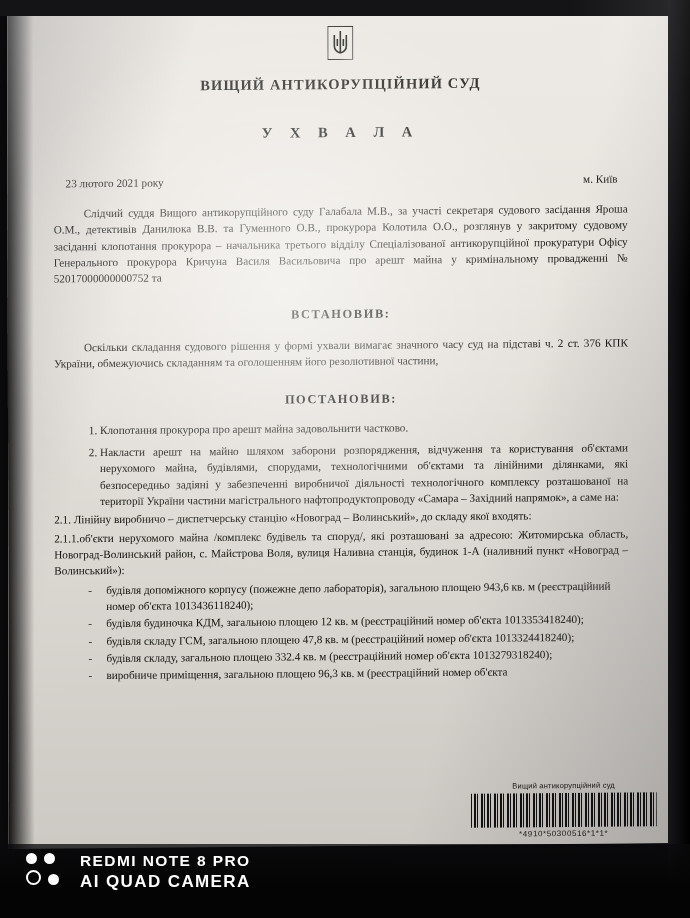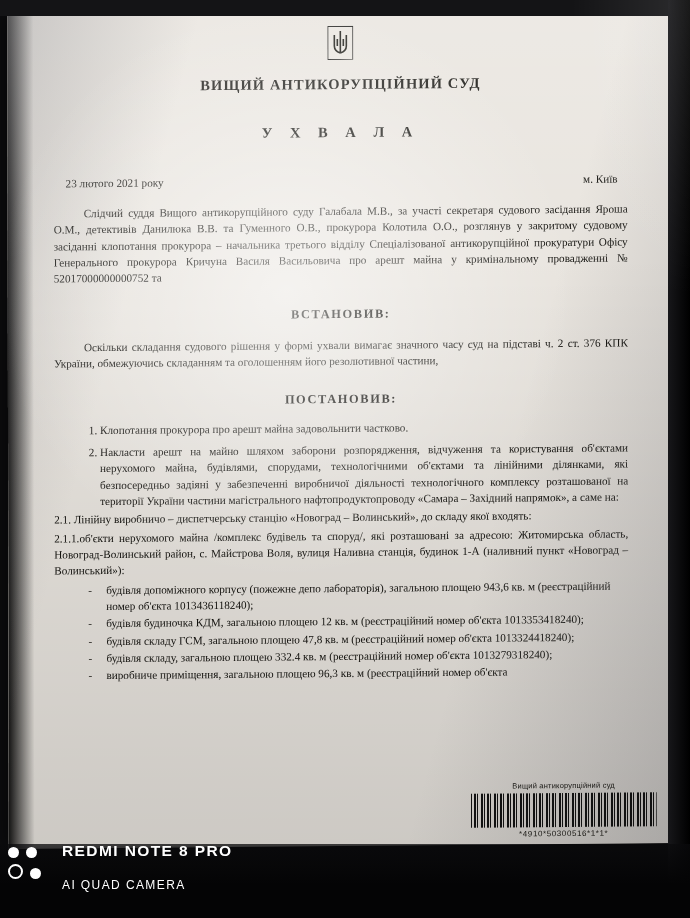--- a/index.html
+++ b/index.html
@@ -156,24 +156,24 @@
     letter-spacing: 0.5px;
     color: rgba(255,255,255,0.78);
     text-shadow: 0 1px 2px rgba(0,0,0,0.35);
     z-index: 8;
     white-space: nowrap;
   }
 
   
   .cam-watermark {
     position: absolute;
-    left: 6px;
+    left: 24px;
     bottom: 26px;
     display: flex;
-    align-items: flex-start;
+    align-items: flex-end;
     z-index: 10;
     color: #ffffff;
     font-family: "Liberation Sans", sans-serif;
   }
   .cam-dots {
     width: 44px;
     height: 44px;
     position: relative;
     margin-right: 12px;
   }
@@ -186,24 +186,24 @@
   .cam-dots i.d1 { width: 11px; height: 11px; left: 2px;  top: 5px; }
   .cam-dots i.d2 { width: 11px; height: 11px; left: 20px; top: 5px; }
   .cam-dots i.d3 { width: 15px; height: 15px; left: 2px;  top: 22px; background: none; border: 2px solid #fff; box-sizing: border-box; }
   .cam-dots i.d4 { width: 11px; height: 11px; left: 24px; top: 26px; }
   .cam-text .l1 {
     font-size: 15.5px;
     font-weight: bold;
     letter-spacing: 1.4px;
   }
   .cam-text .l2 {
-    font-size: 12px;
-    font-weight: normal;
+    font-size: 17px;
+    font-weight: bold;
     letter-spacing: 1.4px;
-    margin-top: 18px;
+    margin-top: 2px;
   }
 
   
   .barcode-block {
     position: absolute;
     right: 16px;
     bottom: 6px;
     width: 186px;
     text-align: center;
     z-index: 7;

